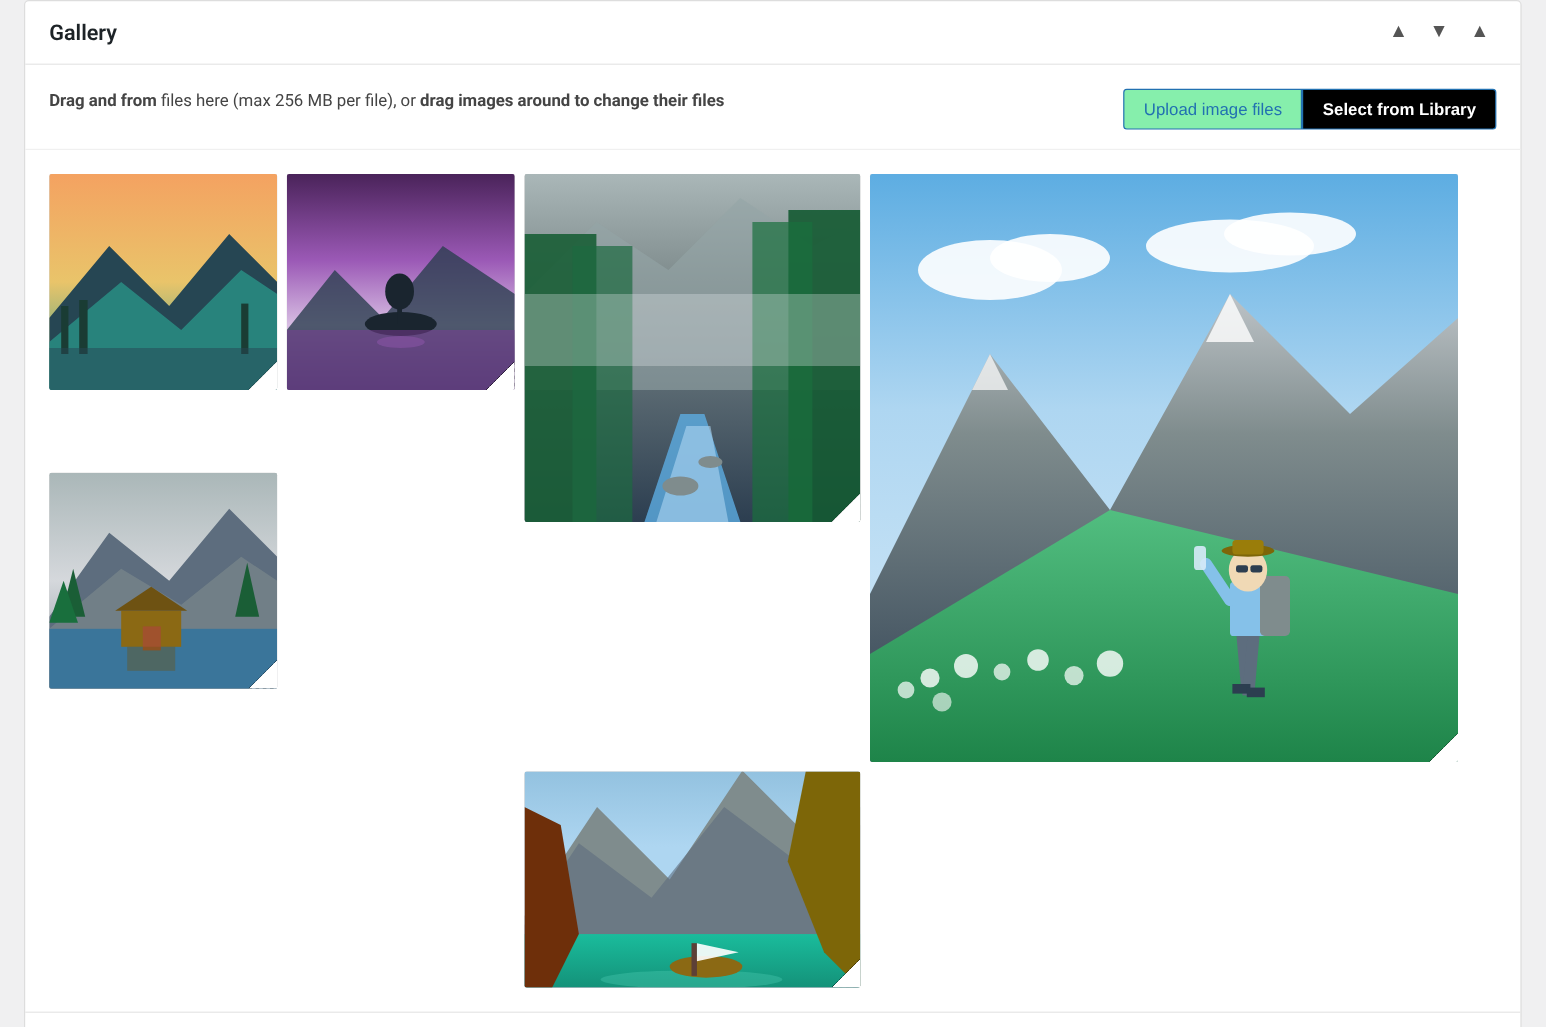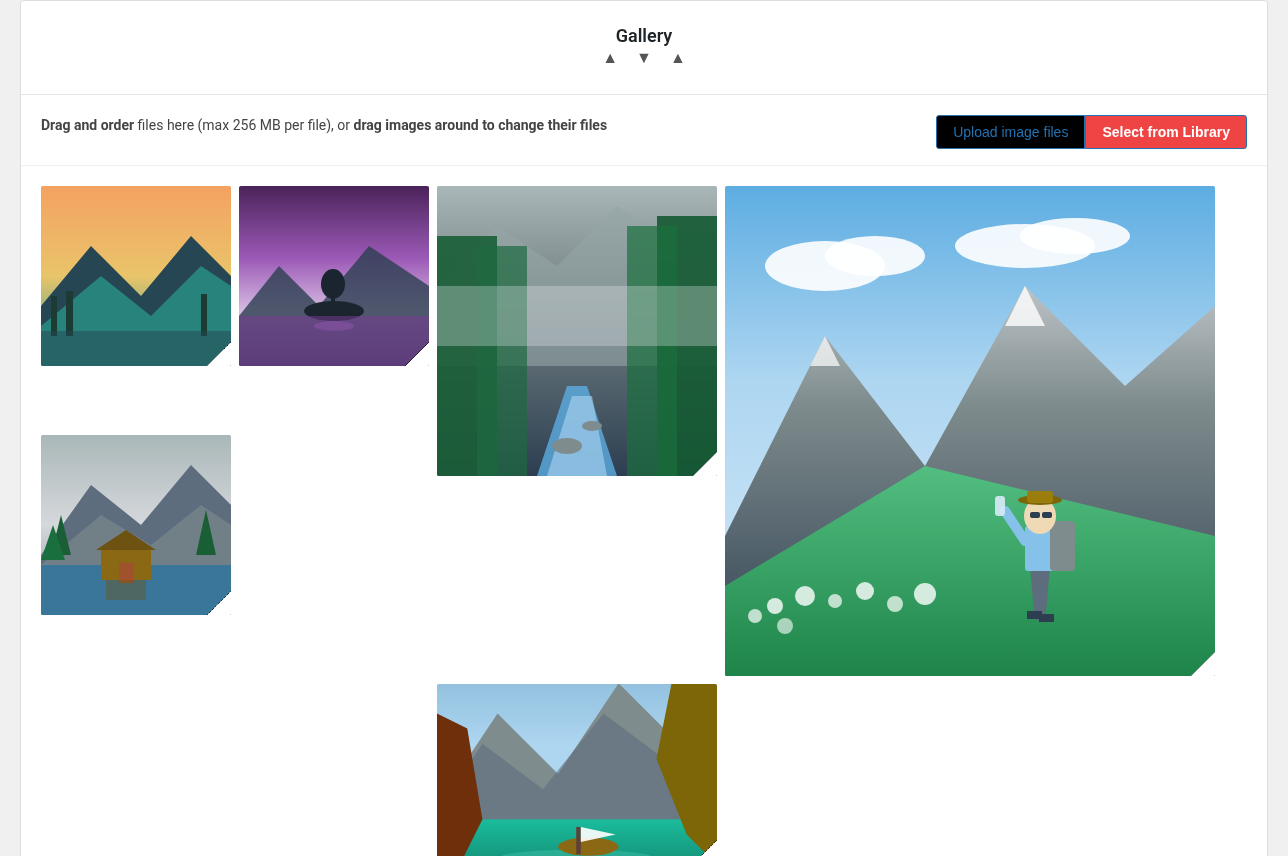--- a/index.html
+++ b/index.html
@@ -17,23 +17,22 @@
       border-radius: 4px;
       width: 1248px;
       min-height: 820px;
       display: flex;
       flex-direction: column;
     }
     .panel-header {
       display: flex;
       align-items: center;
       justify-content: space-between;
-      padding: 24px 20px;
+      padding: 14px 20px;
       border-bottom: 1px solid #e5e5e5;
-      flex-direction: column;
     }
     .panel-title {
       font-size: 18px;
       font-weight: 600;
       color: #1d2327;
     }
     .header-controls {
       display: flex;
       gap: 6px;
       align-items: center;
@@ -63,31 +62,31 @@
     }
     .toolbar-text strong { font-weight: 700; }
     .toolbar-buttons {
       display: flex;
       gap: 0;
       align-items: center;
       flex-shrink: 0;
     }
     .btn-upload {
       border: 1px solid #2271b1;
-      background: #000000;
+      background: #86efac;
       color: #2271b1;
       padding: 8px 16px;
       font-size: 14px;
       cursor: pointer;
       border-radius: 3px 0 0 3px;
       white-space: nowrap;
     }
     .btn-library {
       border: 1px solid #2271b1;
-      background: #ef4444;
+      background: #000000;
       color: #fff;
       padding: 8px 16px;
       font-size: 14px;
       cursor: pointer;
       border-radius: 0 3px 3px 0;
       white-space: nowrap;
       font-weight: 600;
     }
 
     .gallery-area {
@@ -181,21 +180,21 @@
     <span class="panel-title">Gallery</span>
     <div class="header-controls">
       <button class="header-btn">▲</button>
       <button class="header-btn">▼</button>
       <button class="header-btn">▲</button>
     </div>
   </div>
 
   <div class="toolbar">
     <p class="toolbar-text">
-      <strong>Drag and order</strong> files here (max 256 MB per file), or <strong>drag images around to change their files</strong>
+      <strong>Drag and from</strong> files here (max 256 MB per file), or <strong>drag images around to change their files</strong>
     </p>
     <div class="toolbar-buttons">
       <button class="btn-upload">Upload image files</button>
       <button class="btn-library">Select from Library</button>
     </div>
   </div>
 
   <div class="gallery-area">
     <div class="gallery-grid">
 

